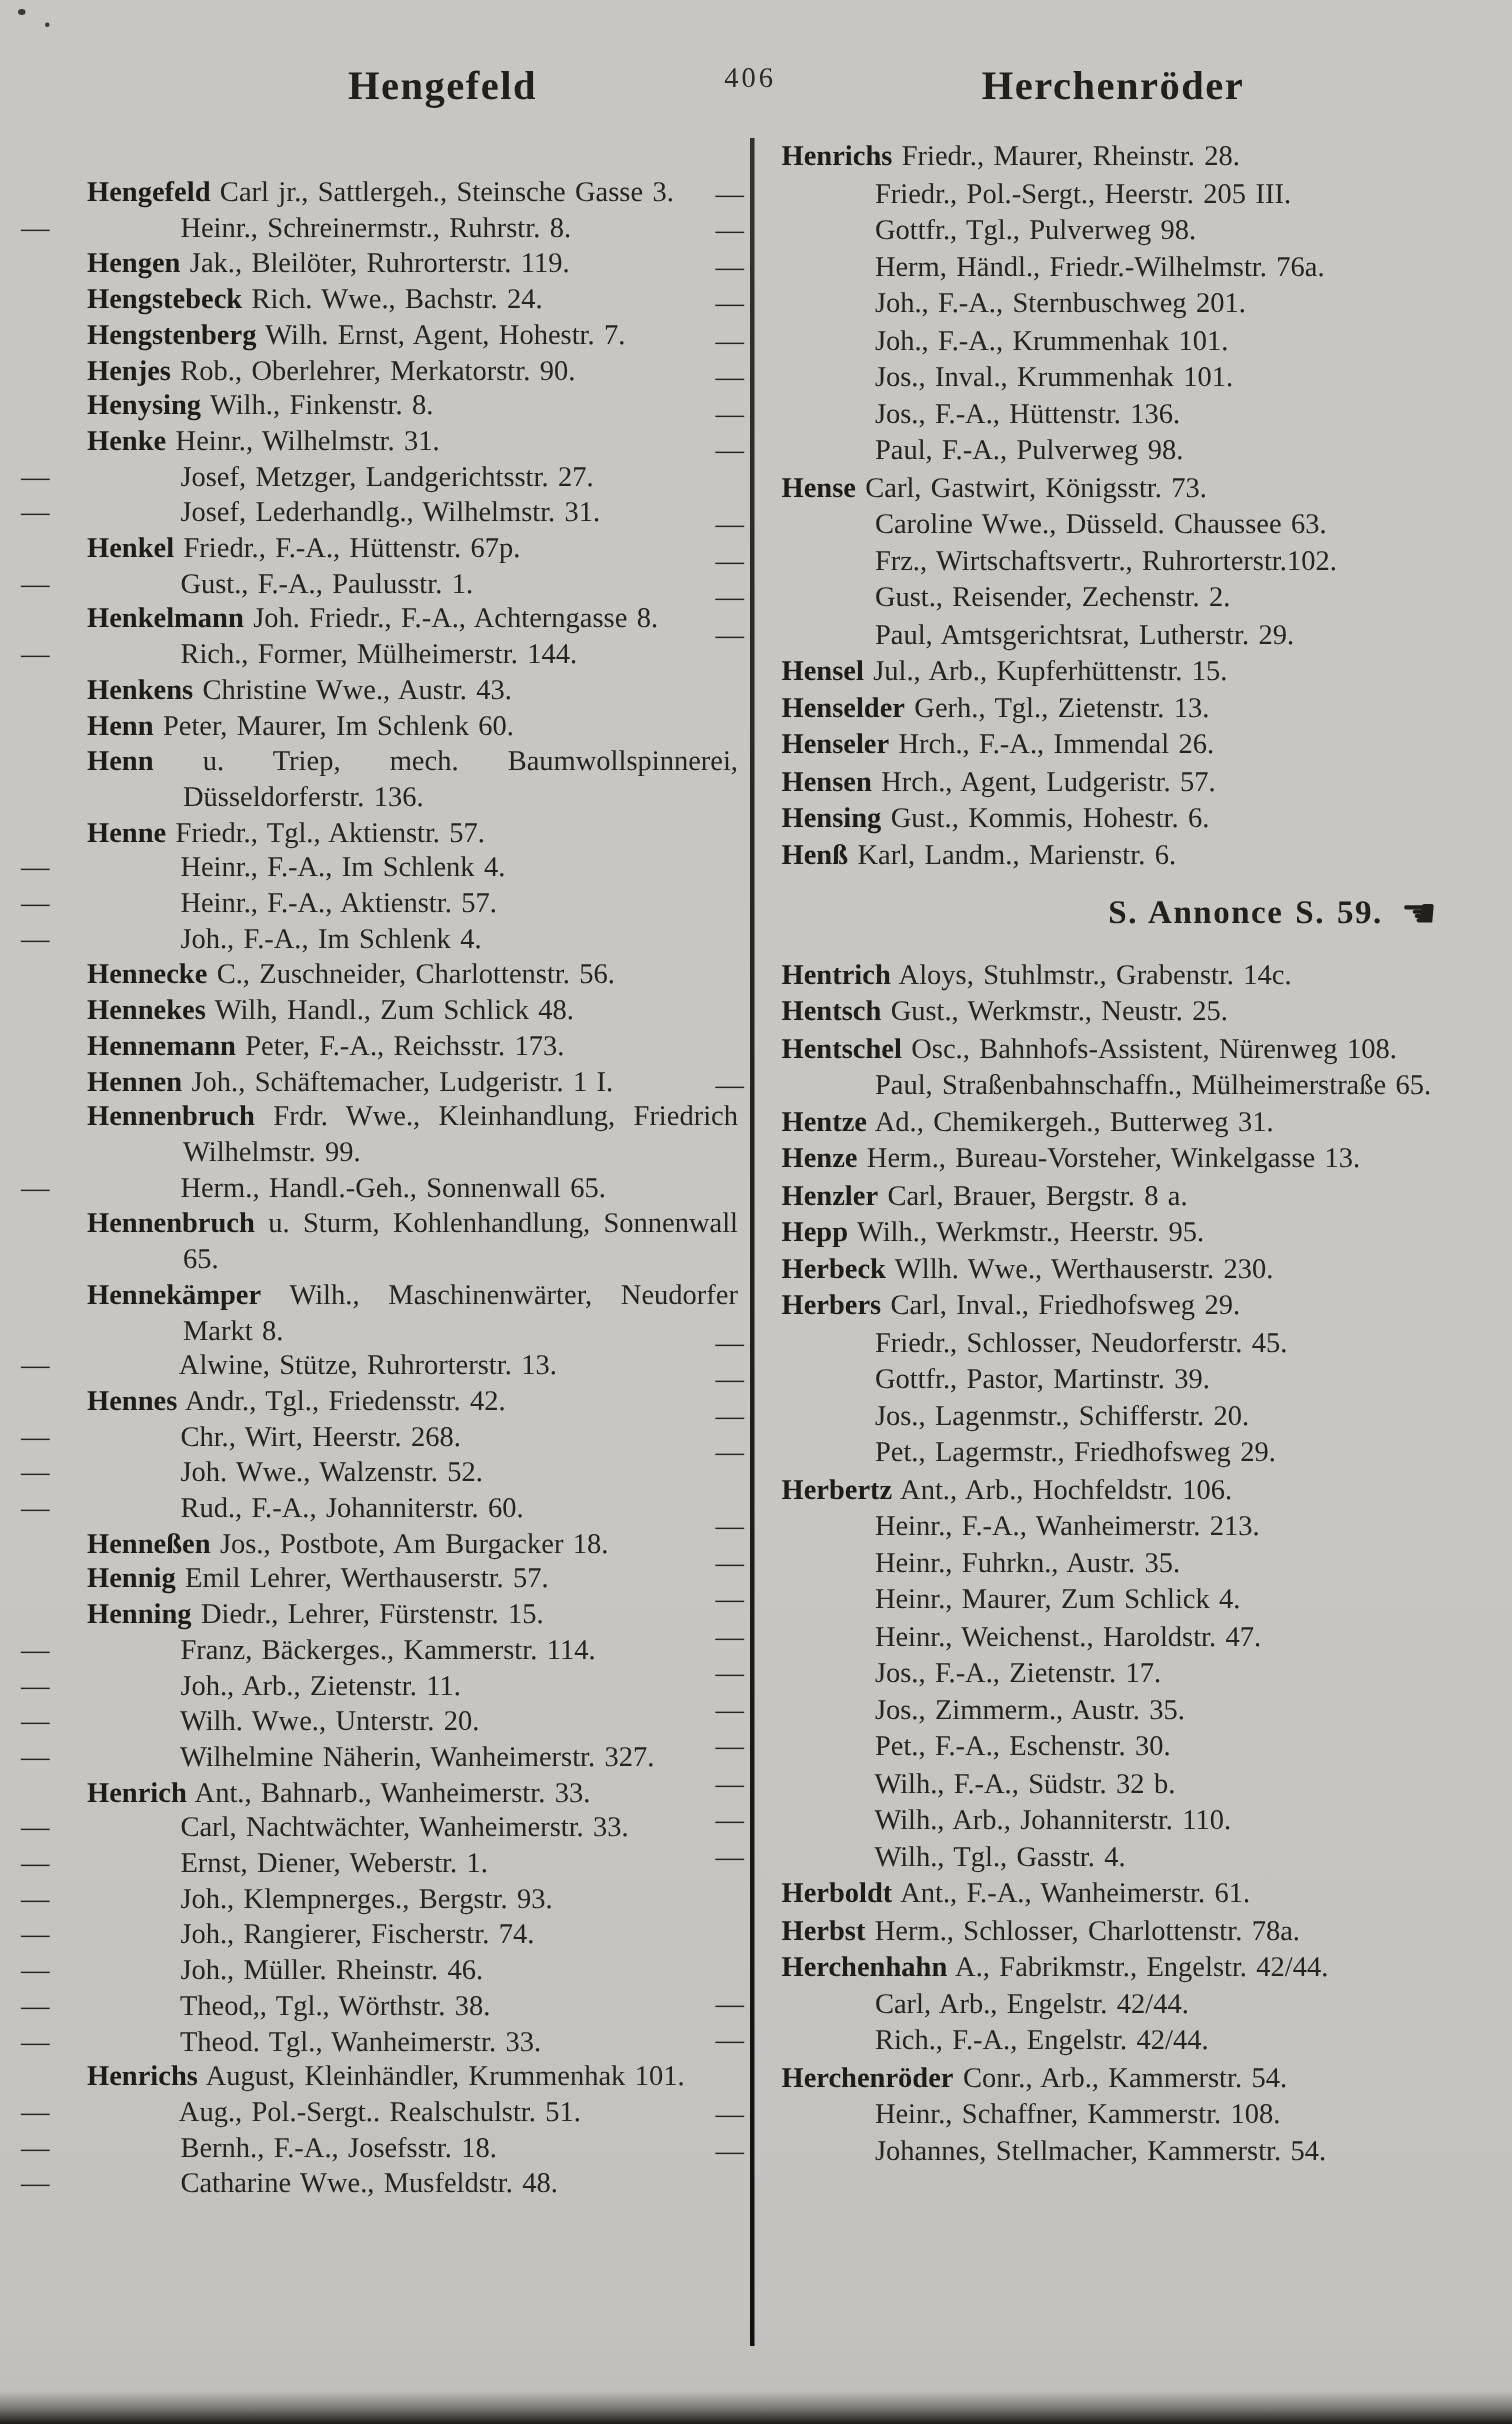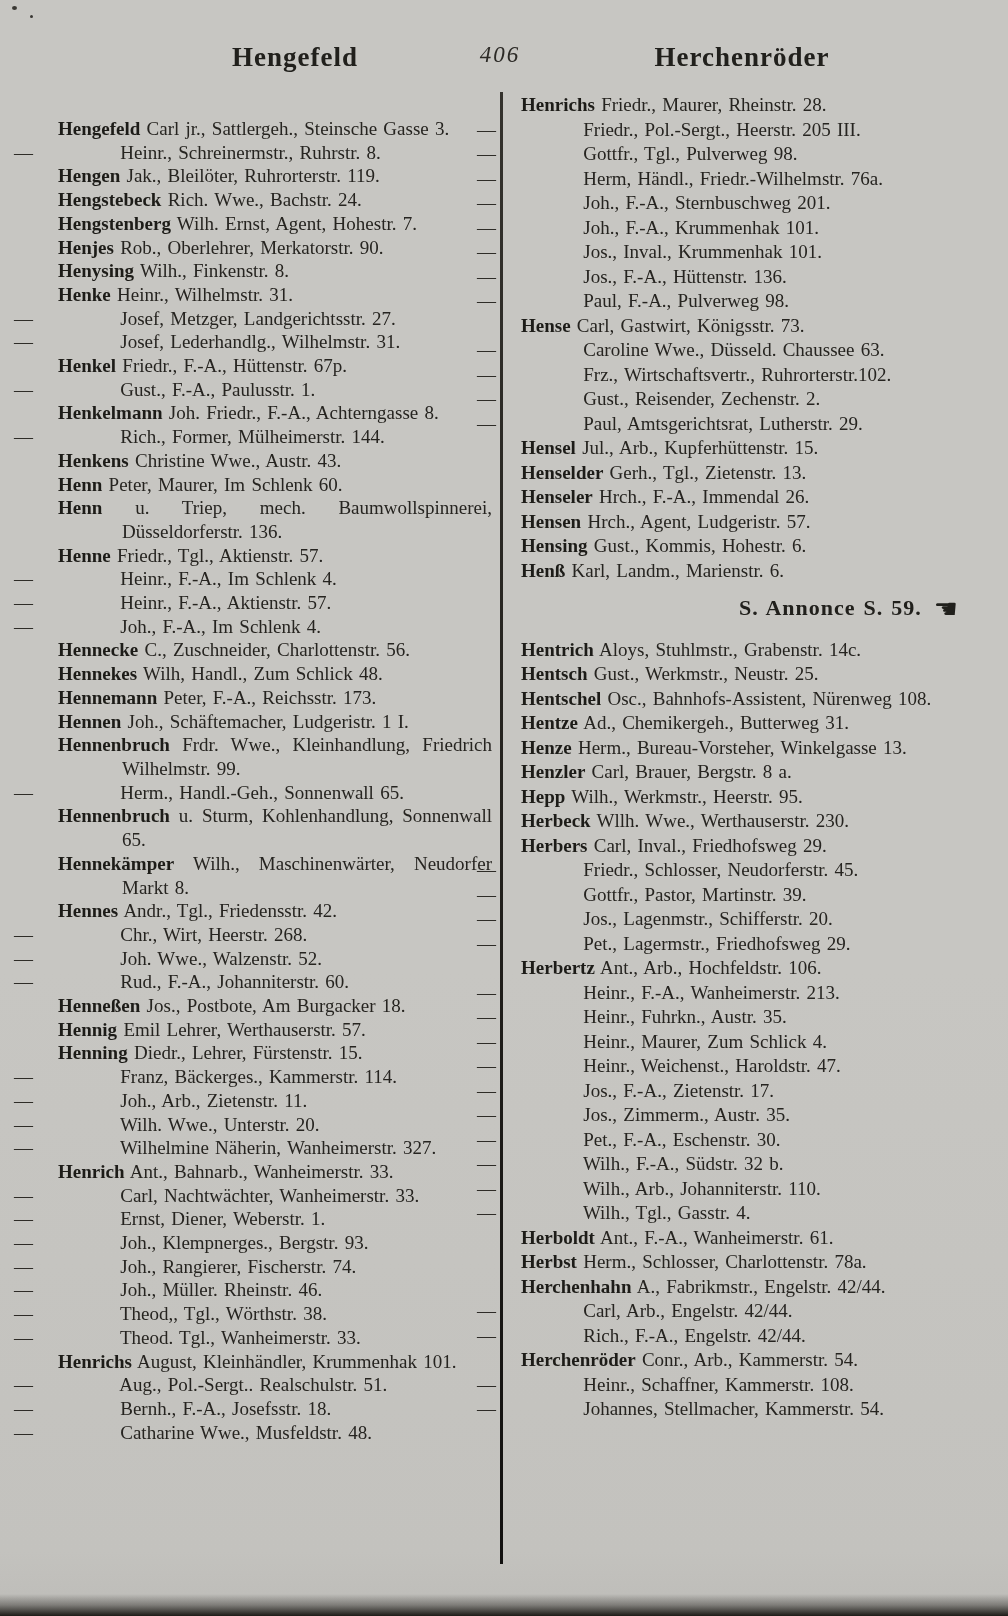--- a/index.html
+++ b/index.html
@@ -12,21 +12,21 @@
   }
   .speck { position:absolute; background:#3a3833; border-radius:50%; }
   .speck.s1 { left:12px; top:6px; width:5px; height:4px; }
   .speck.s2 { left:30px; top:15px; width:3px; height:3px; }
 
   .header { position:absolute; top:42px; left:0; width:100%; height:36px; }
   .header span { position:absolute; display:block; text-align:center; }
   .guide { font-weight:bold; font-size:27px; letter-spacing:1px; color:#21201c; }
   .gw-left  { left:100px; width:390px; }
   .gw-right { left:562px; width:360px; }
-  .pageno   { left:445px; width:110px; font-size:23px; letter-spacing:2px; color:#2c2a26;font-style:italic; }
+  .pageno   { left:445px; width:110px; font-size:19px; letter-spacing:2px; color:#2c2a26; }
 
   .divider {
     position:absolute; left:500px; top:92px; width:3px; height:1472px;
     background:linear-gradient(to bottom,#34322d 0%, #23211d 50%, #121110 100%);
   }
 
   .column { position:absolute; top:93px; font-size:19px; word-spacing:1.5px; }
   .col-left  { left:58px;  width:434px; line-height:23.7px;margin-top:24px; }
   .col-right { left:521px; width:438px; line-height:24.5px; }
 
@@ -89,20 +89,21 @@
         <p class="entry dash"><span class="lead">—</span> <span class="rest">Heinr., F.-A., Aktienstr. 57.</span></p>
         <p class="entry dash"><span class="lead">—</span> <span class="rest">Joh., F.-A., Im Schlenk 4.</span></p>
         <p class="entry"><span class="lead">Hennecke</span> <span class="rest">C., Zuschneider, Charlottenstr. 56.</span></p>
         <p class="entry"><span class="lead">Hennekes</span> <span class="rest">Wilh, Handl., Zum Schlick 48.</span></p>
         <p class="entry"><span class="lead">Hennemann</span> <span class="rest">Peter, F.-A., Reichsstr. 173.</span></p>
         <p class="entry"><span class="lead">Hennen</span> <span class="rest">Joh., Schäftemacher, Ludgeristr. 1 I.</span></p>
         <p class="entry"><span class="lead">Hennenbruch</span> <span class="rest">Frdr. Wwe., Kleinhandlung, Friedrich Wilhelmstr. 99.</span></p>
         <p class="entry dash"><span class="lead">—</span> <span class="rest">Herm., Handl.-Geh., Sonnenwall 65.</span></p>
         <p class="entry"><span class="lead">Hennenbruch</span> <span class="rest">u. Sturm, Kohlenhandlung, Sonnenwall 65.</span></p>
         <p class="entry"><span class="lead">Hennekämper</span> <span class="rest">Wilh., Maschinenwärter, Neudorfer Markt 8.</span></p>
+        <p class="entry dash"><span class="lead">—</span> <span class="rest">Alwine, Stütze, Ruhrorterstr. 13.</span></p>
         <p class="entry"><span class="lead">Hennes</span> <span class="rest">Andr., Tgl., Friedensstr. 42.</span></p>
         <p class="entry dash"><span class="lead">—</span> <span class="rest">Chr., Wirt, Heerstr. 268.</span></p>
         <p class="entry dash"><span class="lead">—</span> <span class="rest">Joh. Wwe., Walzenstr. 52.</span></p>
         <p class="entry dash"><span class="lead">—</span> <span class="rest">Rud., F.-A., Johanniterstr. 60.</span></p>
         <p class="entry"><span class="lead">Henneßen</span> <span class="rest">Jos., Postbote, Am Burgacker 18.</span></p>
         <p class="entry"><span class="lead">Hennig</span> <span class="rest">Emil Lehrer, Werthauserstr. 57.</span></p>
         <p class="entry"><span class="lead">Henning</span> <span class="rest">Diedr., Lehrer, Fürstenstr. 15.</span></p>
         <p class="entry dash"><span class="lead">—</span> <span class="rest">Franz, Bäckerges., Kammerstr. 114.</span></p>
         <p class="entry dash"><span class="lead">—</span> <span class="rest">Joh., Arb., Zietenstr. 11.</span></p>
         <p class="entry dash"><span class="lead">—</span> <span class="rest">Wilh. Wwe., Unterstr. 20.</span></p>
@@ -145,20 +146,21 @@
         <p class="entry"><span class="lead">Hensing</span> <span class="rest">Gust., Kommis, Hohestr. 6.</span></p>
         <p class="entry"><span class="lead">Henß</span> <span class="rest">Karl, Landm., Marienstr. 6.</span></p>
       </div>
     <p class="annonce">
       <span>S. Annonce S. 59.</span><span class="manicule">☚</span>
     </p>
     <div>
         <p class="entry"><span class="lead">Hentrich</span> <span class="rest">Aloys, Stuhlmstr., Grabenstr. 14c.</span></p>
         <p class="entry"><span class="lead">Hentsch</span> <span class="rest">Gust., Werkmstr., Neustr. 25.</span></p>
         <p class="entry"><span class="lead">Hentschel</span> <span class="rest">Osc., Bahnhofs-Assistent, Nürenweg 108.</span></p>
+        <p class="entry dash"><span class="lead">—</span> <span class="rest">Paul, Straßenbahnschaffn., Mülheimerstraße 65.</span></p>
         <p class="entry"><span class="lead">Hentze</span> <span class="rest">Ad., Chemikergeh., Butterweg 31.</span></p>
         <p class="entry"><span class="lead">Henze</span> <span class="rest">Herm., Bureau-Vorsteher, Winkelgasse 13.</span></p>
         <p class="entry"><span class="lead">Henzler</span> <span class="rest">Carl, Brauer, Bergstr. 8 a.</span></p>
         <p class="entry"><span class="lead">Hepp</span> <span class="rest">Wilh., Werkmstr., Heerstr. 95.</span></p>
         <p class="entry"><span class="lead">Herbeck</span> <span class="rest">Wllh. Wwe., Werthauserstr. 230.</span></p>
         <p class="entry"><span class="lead">Herbers</span> <span class="rest">Carl, Inval., Friedhofsweg 29.</span></p>
         <p class="entry dash"><span class="lead">—</span> <span class="rest">Friedr., Schlosser, Neudorferstr. 45.</span></p>
         <p class="entry dash"><span class="lead">—</span> <span class="rest">Gottfr., Pastor, Martinstr. 39.</span></p>
         <p class="entry dash"><span class="lead">—</span> <span class="rest">Jos., Lagenmstr., Schifferstr. 20.</span></p>
         <p class="entry dash"><span class="lead">—</span> <span class="rest">Pet., Lagermstr., Friedhofsweg 29.</span></p>

